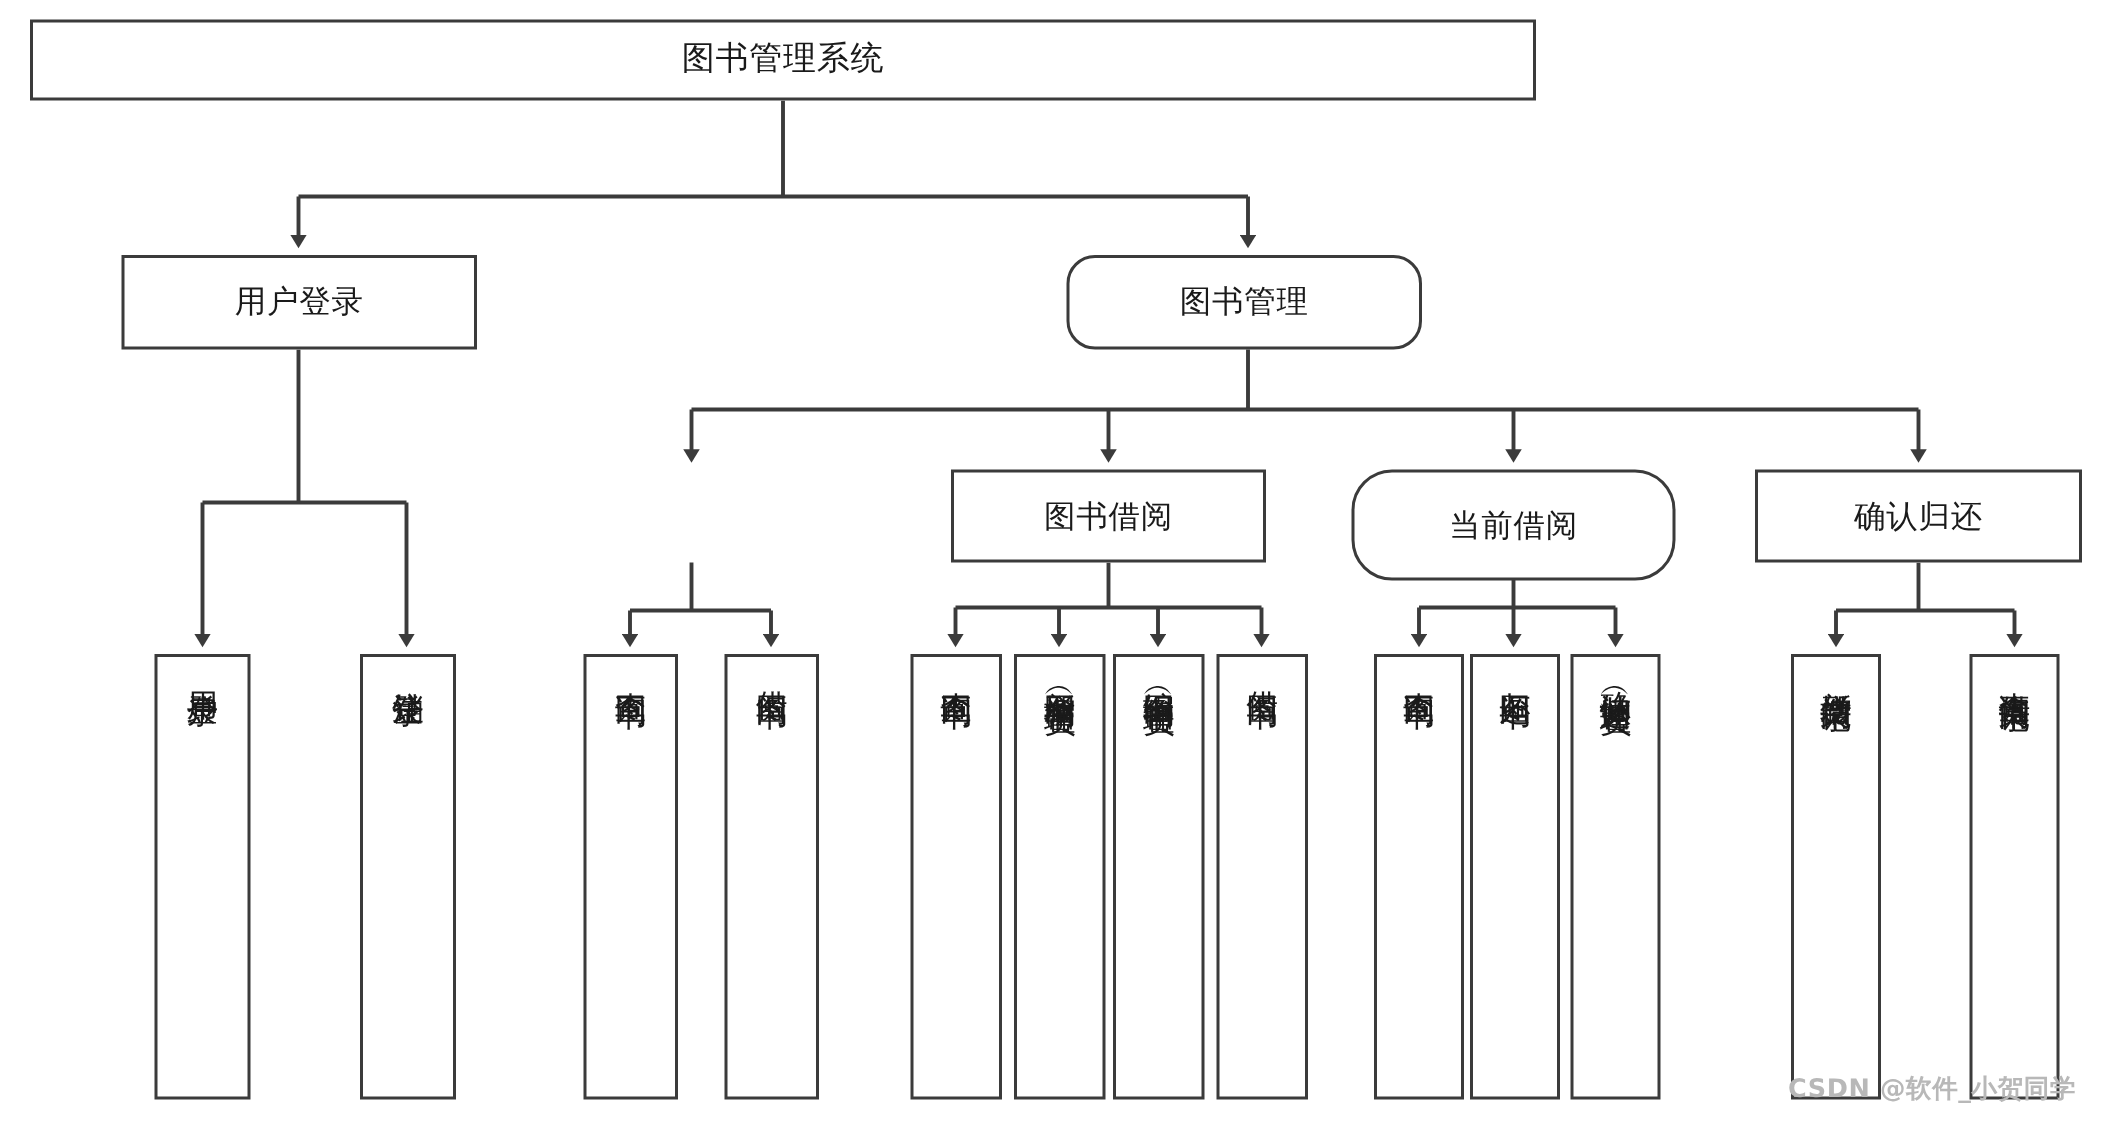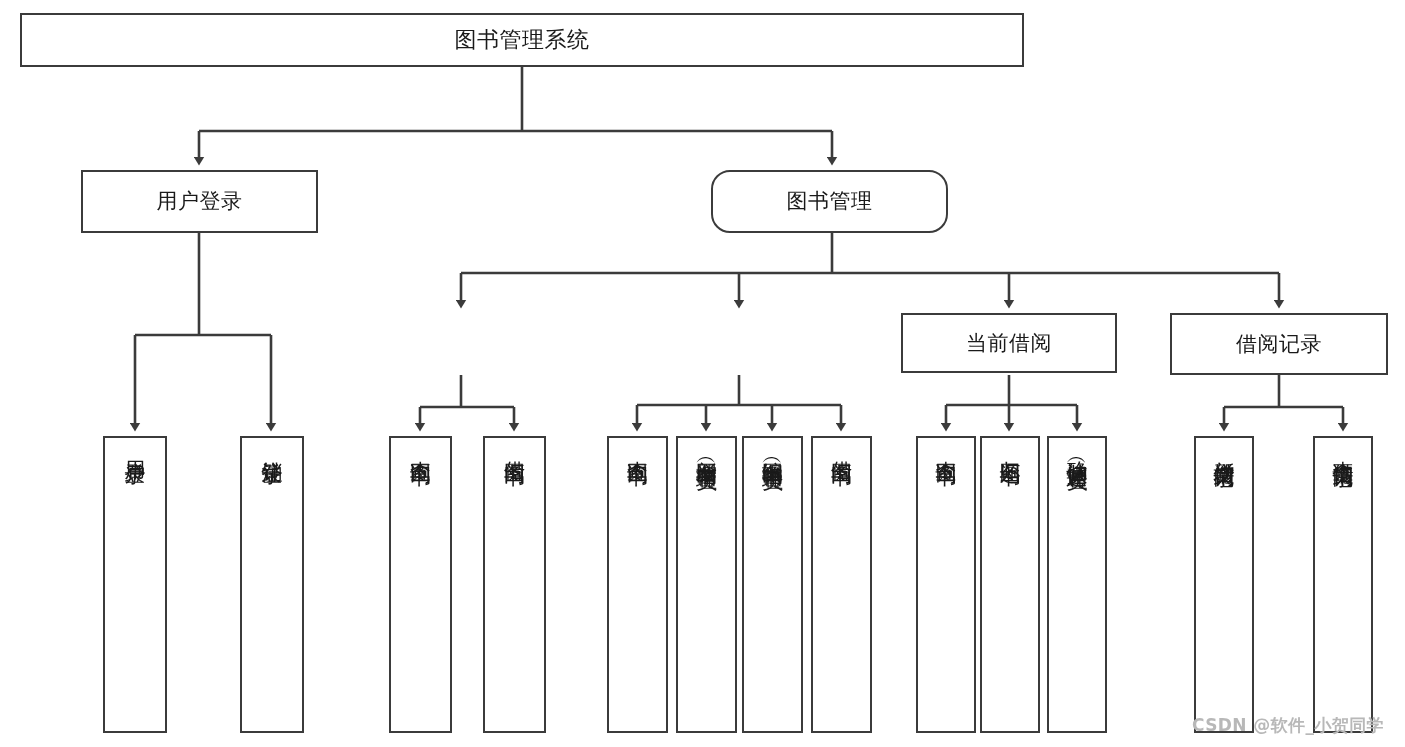--- a/index.html
+++ b/index.html
@@ -135,25 +135,28 @@
     <span class="label">图书管理系统</span>
   </div>
 
   <div class="node h" style="left:81px; top:170px; width:237px; height:63px;">
     <span class="label">用户登录</span>
   </div>
   <div class="node h" style="left:711px; top:170px; width:237px; height:63px;border-radius:19px;">
     <span class="label">图书管理</span>
   </div>
 
-  <div class="node h" style="left:901px; top:313px; width:216px; height:60px;">
+  <div class="node h" style="left:634px; top:313px; width:210px; height:62px;">
+    <span class="label">图书借阅</span>
+  </div>
+  <div class="node h" style="left:901px; top:313px; width:216px; height:74px;border-radius:27px;">
     <span class="label">当前借阅</span>
   </div>
   <div class="node h" style="left:1170px; top:313px; width:218px; height:62px;">
-    <span class="label">借阅记录</span>
+    <span class="label">确认归还</span>
   </div>
 
   <div class="node v" style="left:103px; top:436px; width:64px; height:297px;">
     <span class="label">用户登录</span>
   </div>
   <div class="node v" style="left:240px; top:436px; width:64px; height:297px;">
     <span class="label">注销登录</span>
   </div>
 
   <div class="node v" style="left:389px; top:436px; width:63px; height:297px;">

